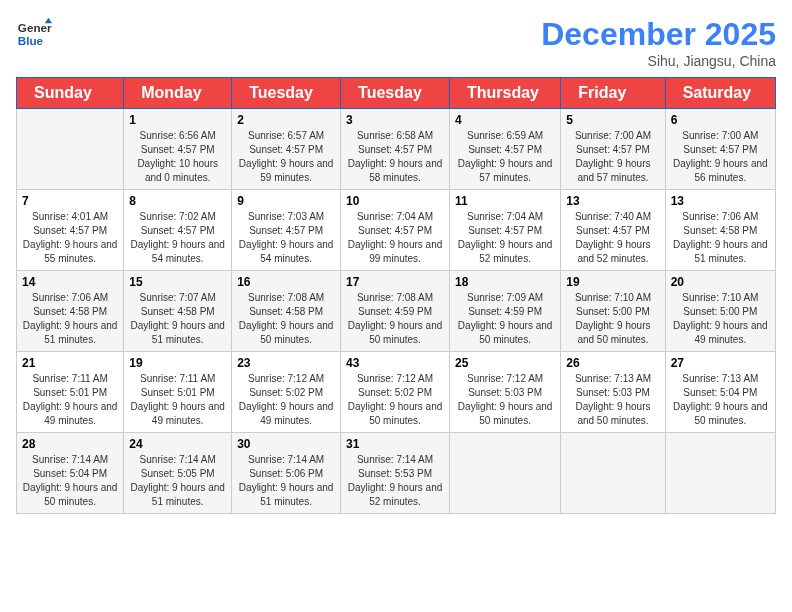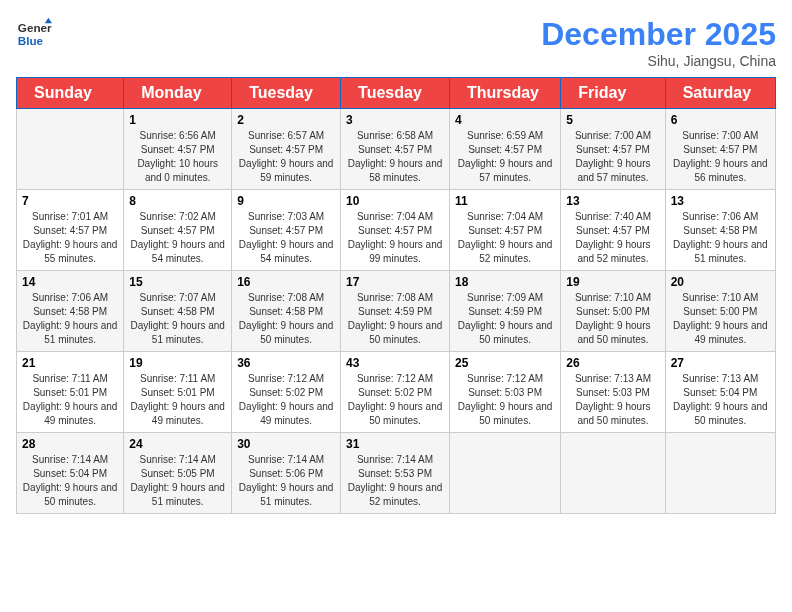--- a/index.html
+++ b/index.html
@@ -131,21 +131,21 @@
           <div class="day-info"><span>Sunrise: 7:00 AM</span><br><span>Sunset: 4:57 PM</span><br><span>Daylight: 9 hours and 57 minutes.</span></div>
         </td>
         <td>
           <span class="day-num">6</span>
           <div class="day-info"><span>Sunrise: 7:00 AM</span><br><span>Sunset: 4:57 PM</span><br><span>Daylight: 9 hours and 56 minutes.</span></div>
         </td>
       </tr>
       <tr>
         <td>
           <span class="day-num">7</span>
-          <div class="day-info"><span>Sunrise: 7:01 AM</span><br><span>Sunset: 4:57 PM</span><br><span>Daylight: 9 hours and 55 minutes.</span></div>
+          <div class="day-info"><span>Sunrise: 4:01 AM</span><br><span>Sunset: 4:57 PM</span><br><span>Daylight: 9 hours and 55 minutes.</span></div>
         </td>
         <td>
           <span class="day-num">8</span>
           <div class="day-info"><span>Sunrise: 7:02 AM</span><br><span>Sunset: 4:57 PM</span><br><span>Daylight: 9 hours and 54 minutes.</span></div>
         </td>
         <td>
           <span class="day-num">9</span>
           <div class="day-info"><span>Sunrise: 7:03 AM</span><br><span>Sunset: 4:57 PM</span><br><span>Daylight: 9 hours and 54 minutes.</span></div>
         </td>
         <td>
@@ -198,21 +198,21 @@
       <tr>
         <td>
           <span class="day-num">21</span>
           <div class="day-info"><span>Sunrise: 7:11 AM</span><br><span>Sunset: 5:01 PM</span><br><span>Daylight: 9 hours and 49 minutes.</span></div>
         </td>
         <td>
           <span class="day-num">19</span>
           <div class="day-info"><span>Sunrise: 7:11 AM</span><br><span>Sunset: 5:01 PM</span><br><span>Daylight: 9 hours and 49 minutes.</span></div>
         </td>
         <td>
-          <span class="day-num">36</span>
+          <span class="day-num">23</span>
           <div class="day-info"><span>Sunrise: 7:12 AM</span><br><span>Sunset: 5:02 PM</span><br><span>Daylight: 9 hours and 49 minutes.</span></div>
         </td>
         <td>
           <span class="day-num">43</span>
           <div class="day-info"><span>Sunrise: 7:12 AM</span><br><span>Sunset: 5:02 PM</span><br><span>Daylight: 9 hours and 50 minutes.</span></div>
         </td>
         <td>
           <span class="day-num">25</span>
           <div class="day-info"><span>Sunrise: 7:12 AM</span><br><span>Sunset: 5:03 PM</span><br><span>Daylight: 9 hours and 50 minutes.</span></div>
         </td>

